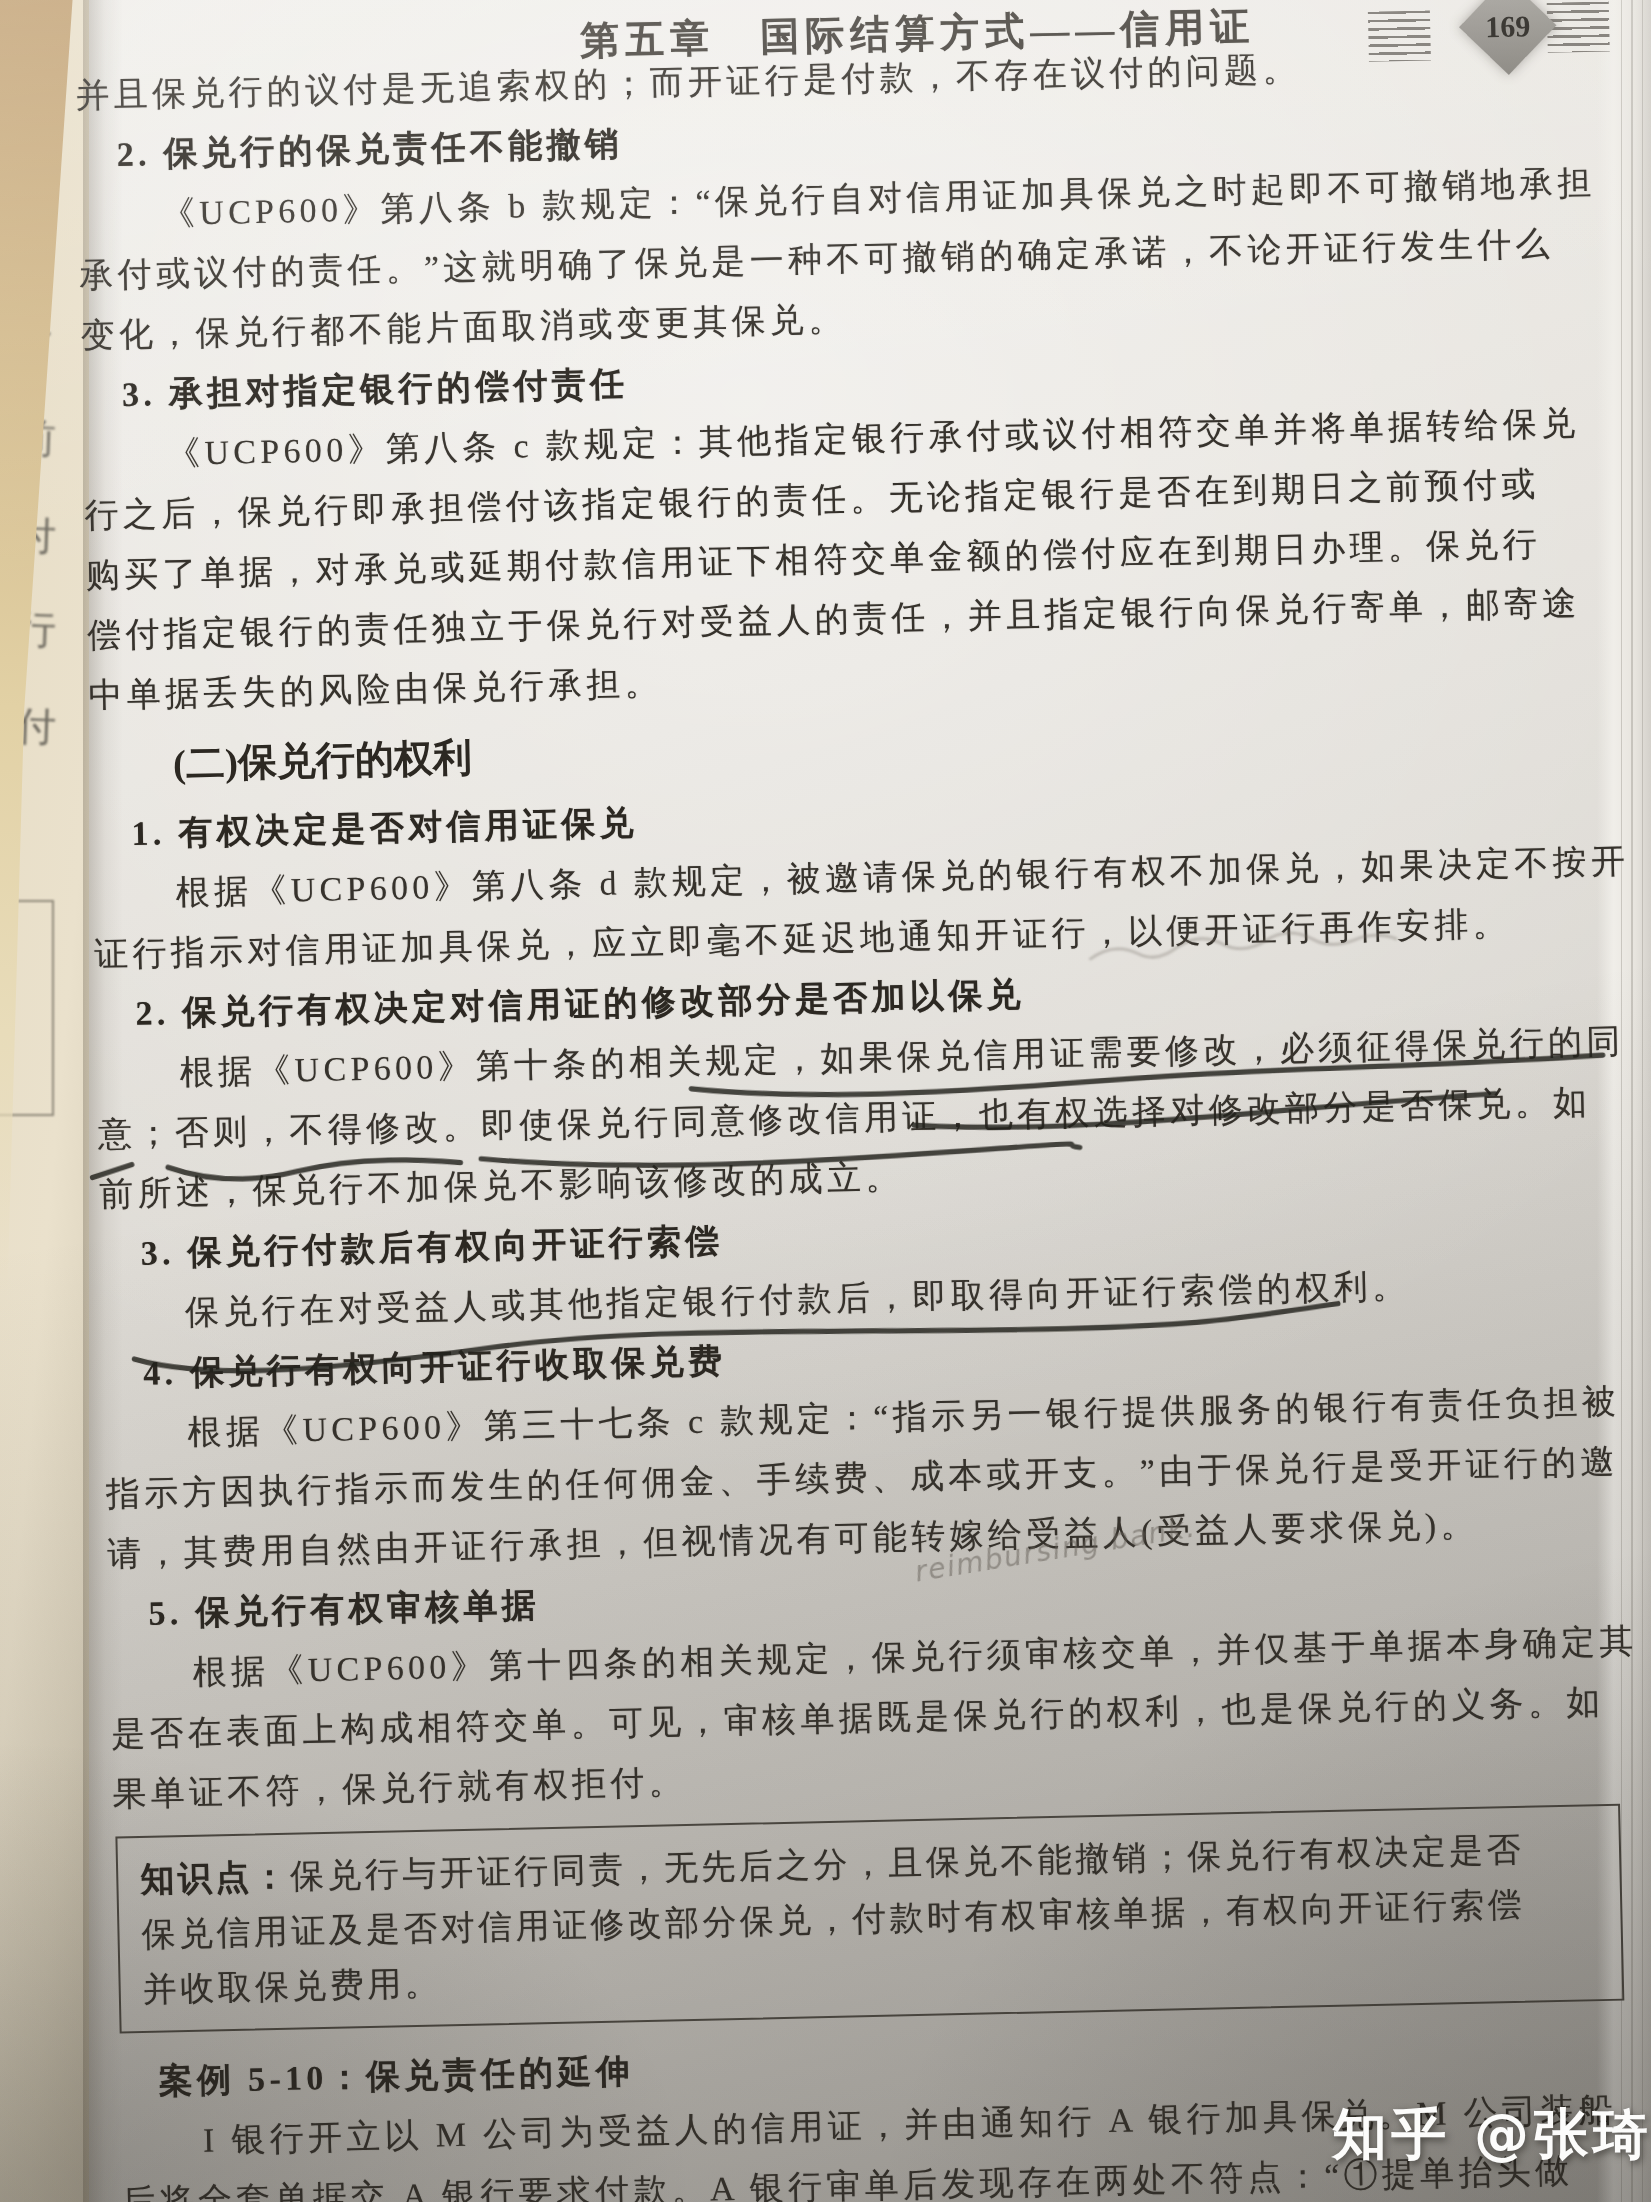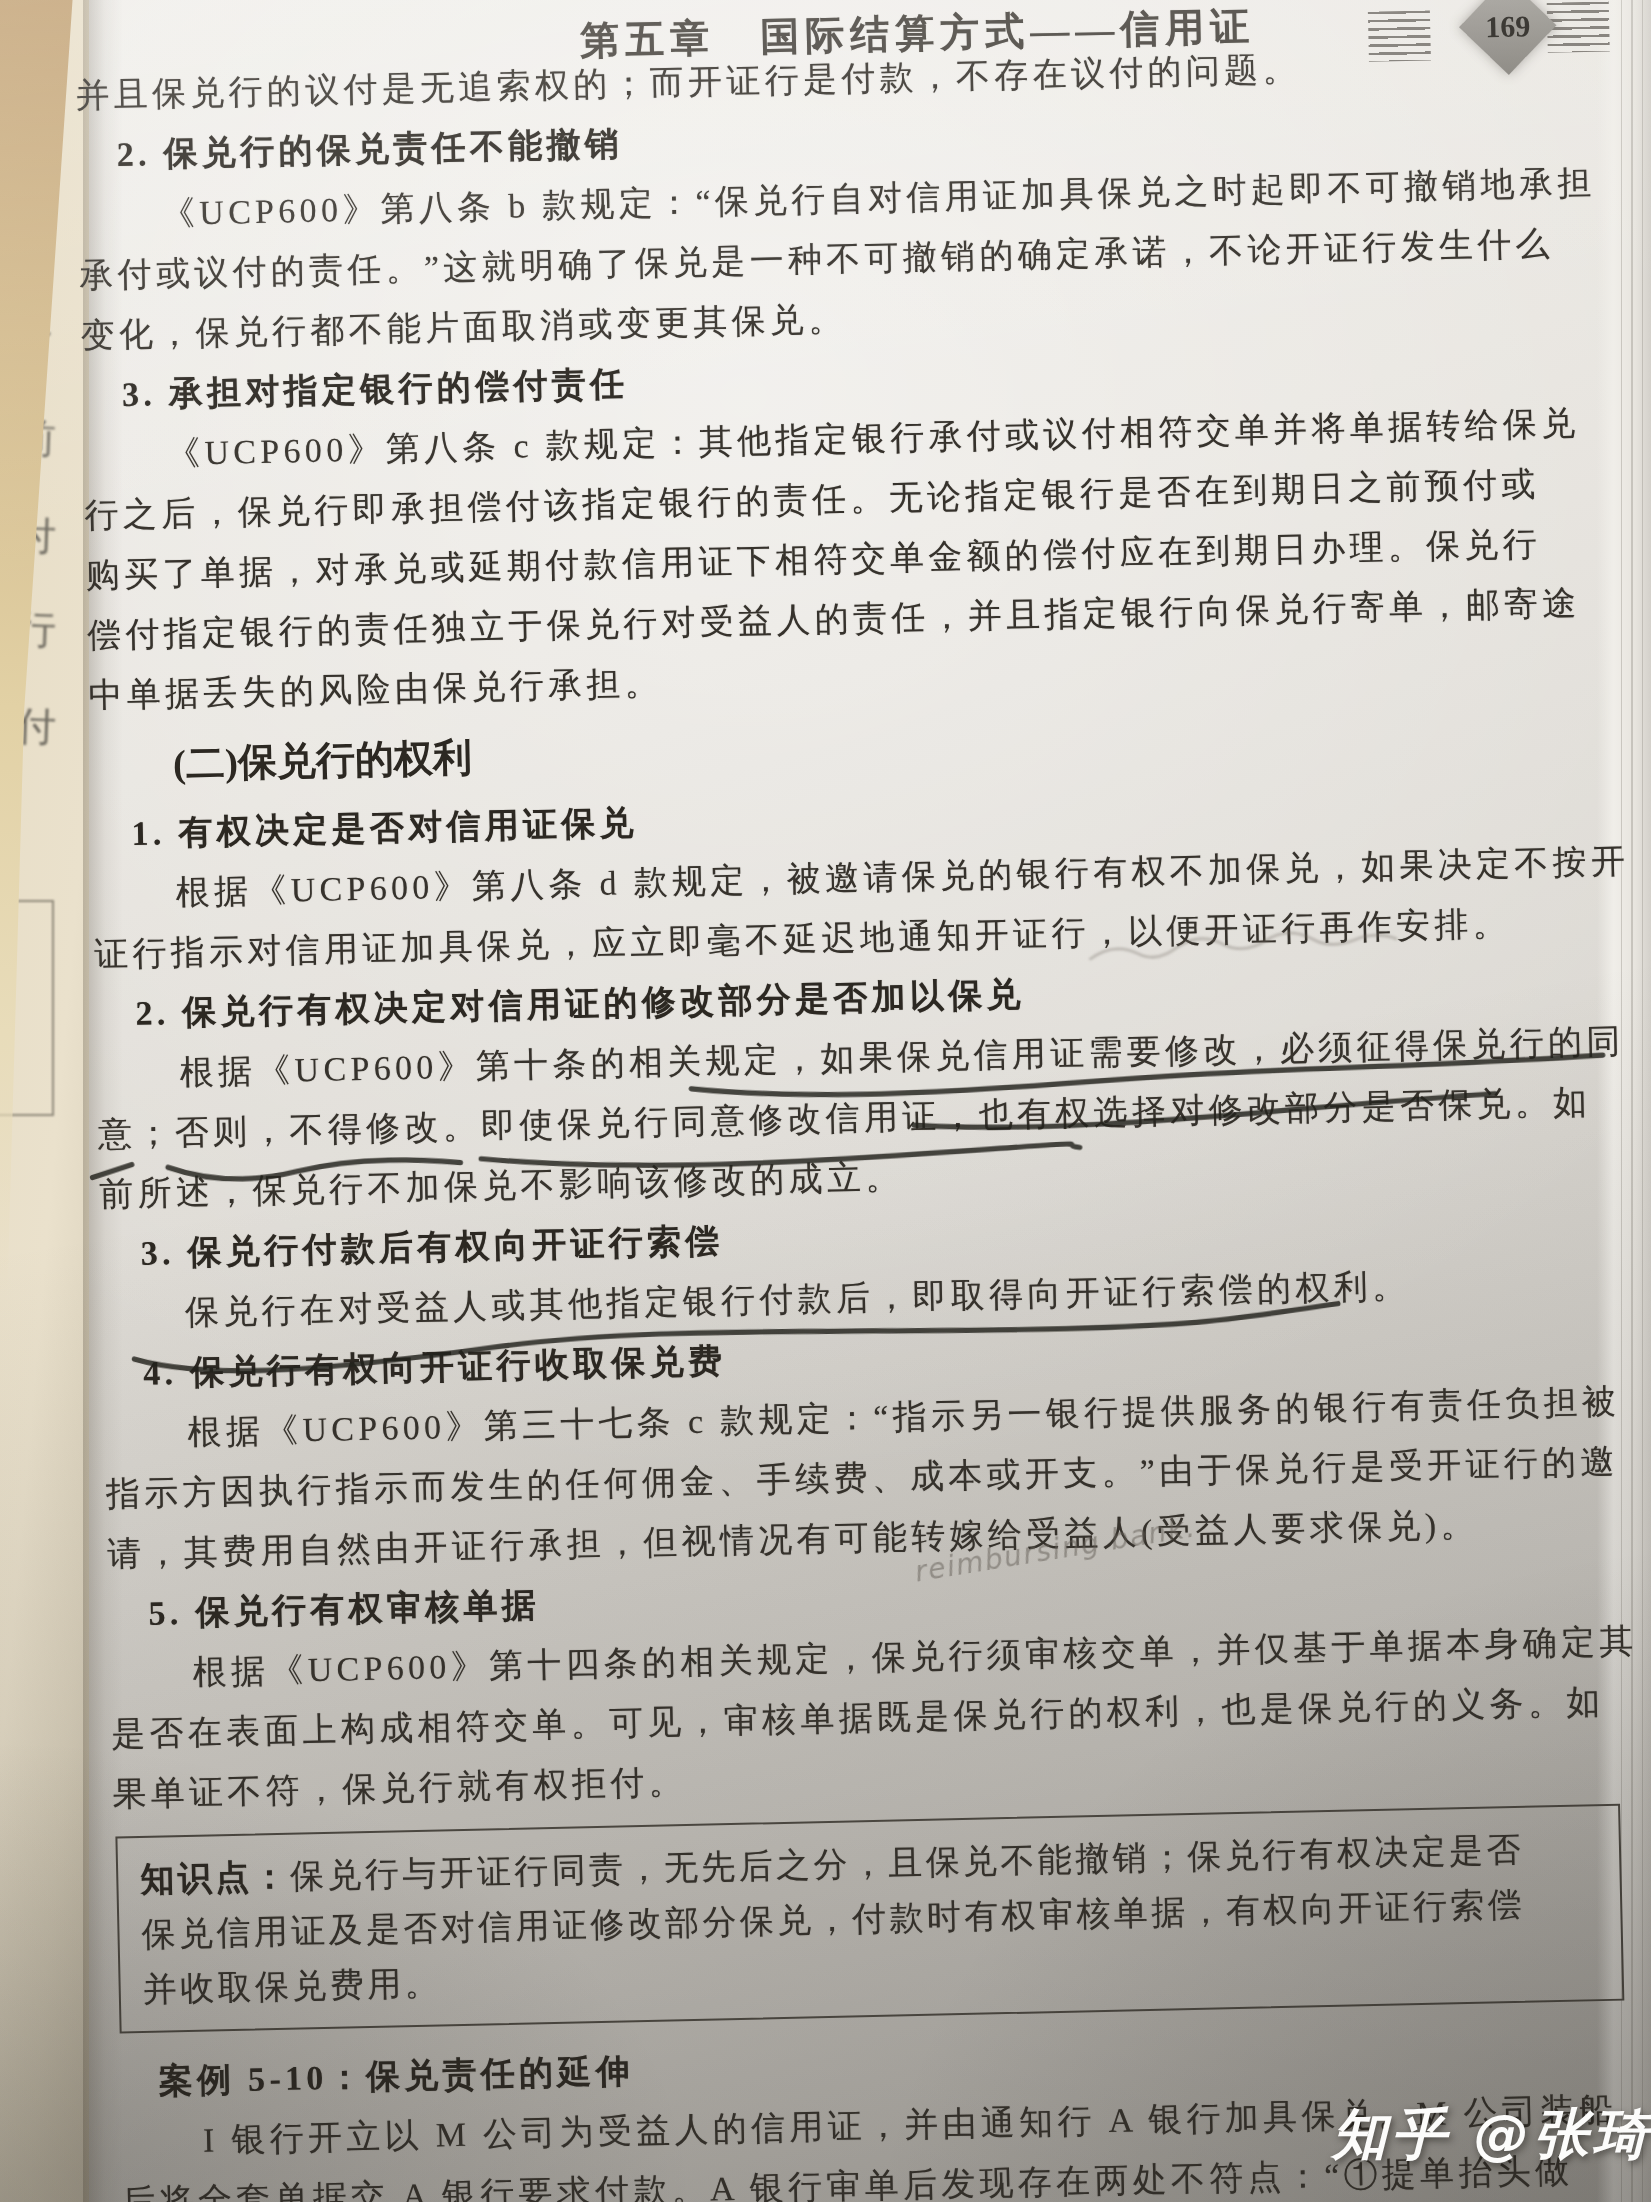--- a/index.html
+++ b/index.html
@@ -69,21 +69,21 @@
 
   
   .marks{position:absolute;left:0;top:0;width:1652px;height:2203px;pointer-events:none;}
 
   .pencil{position:absolute;left:902px;top:1538px;transform:rotate(-8deg);
     font-family:"DejaVu Sans",cursive;font-style:italic;font-size:28px;
     color:rgba(108,102,94,.52);letter-spacing:1.7px;filter:blur(0.6px);white-space:nowrap;}
 
   .watermark{position:absolute;left:1332px;top:2098px;z-index:70;
     font-family:"DejaVu Sans","Liberation Sans",sans-serif;font-weight:700;font-size:55px;
-    color:#fcfcfb;text-shadow:1.7px 2.6px 7.7px rgba(20,18,15,.55);letter-spacing:4.3px;white-space:nowrap;font-style:italic;}
+    color:#fcfcfb;text-shadow:1.7px 2.6px 7.7px rgba(20,18,15,.55);letter-spacing:4.3px;white-space:nowrap;}
 </style>
 </head>
 <body>
 
 <div class="page-bg"></div>
 
 <div class="prev-page">
   <div id="prev-chars">
       <span class="pchar" style="left: 15.5px; top: 320px;">了</span>
       <span class="pchar" style="left: 15.5px; top: 411px;">前</span>

